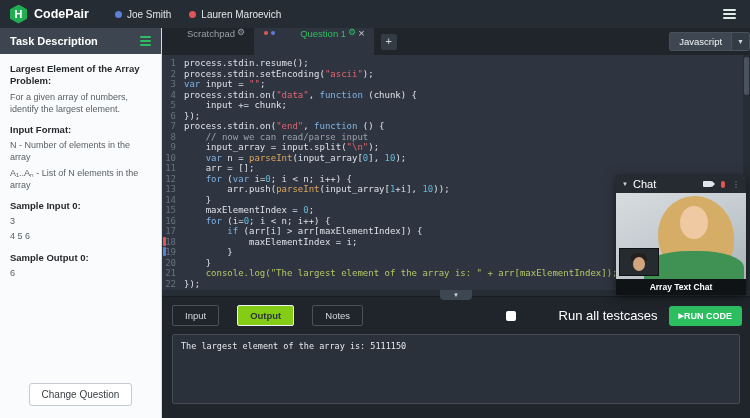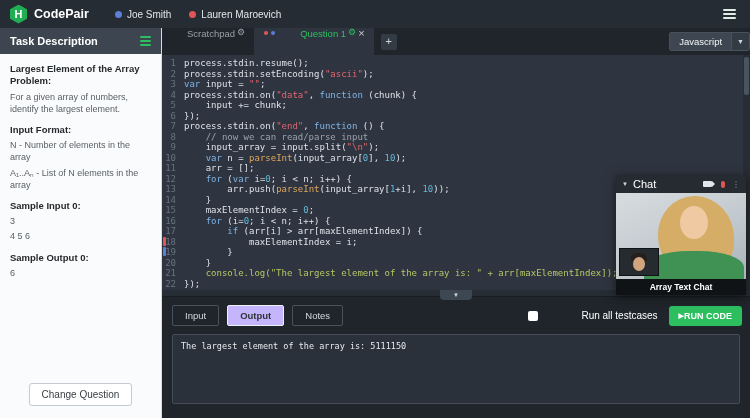--- a/index.html
+++ b/index.html
@@ -47,26 +47,26 @@
 .ctext{white-space:pre;}
 .tk-p{color:#dde2e8}.tk-k{color:#7fb5e6}.tk-s{color:#e2646e}.tk-f{color:#dea65e}.tk-n{color:#62b8d6}.tk-c{color:#99a2ac}.tk-g{color:#b6c763}
 .cursor-flag{position:absolute;left:1px;width:3px;height:9px;border-radius:1px;}
 .vscroll{position:absolute;top:0;right:0;bottom:0;width:7px;background:#272d34;}
 .vthumb{position:absolute;top:2px;left:1px;width:5px;height:38px;background:#4a545f;border-radius:2px;display:block;}
 .hscroll{height:6px;flex:none;background:#272d34;}
 
 .console{height:122px;flex:none;background:#20252b;position:relative;border-top:1px solid #191d22;}
 .collapse-handle{position:absolute;top:-7px;left:50%;transform:translateX(-50%);width:32px;height:10px;background:#3d4752;color:#cfd6dc;border:none;border-radius:0 0 4px 4px;font-size:6px;line-height:9px;cursor:pointer;z-index:3;}
 .console-bar{display:flex;align-items:center;padding:8px 8px 0 10px;}
-.console-tabs{display:flex;gap:8px;}
+.console-tabs{display:flex;gap:18px;}
 .ctab{font-family:inherit;font-size:9.5px;padding:4px 12px;background:transparent;border:1px solid #49525c;color:#d2d8de;border-radius:2px;cursor:pointer;}
-.ctab.active{background:#c4b5fd;color:#2e3338;border-color:#eef1f3;font-weight:bold;}
+.ctab.active{background:#84cc16;color:#2e3338;border-color:#eef1f3;font-weight:bold;}
 .run-area{margin-left:auto;display:flex;align-items:center;gap:7px;}
 .checkbox{width:10px;height:10px;background:#fff;border-radius:2px;display:inline-block;cursor:pointer;}
-.run-all-label{color:#fff;font-size:10px;padding-left:36px;}
+.run-all-label{color:#fff;font-size:13px;padding-left:36px;}
 .run-btn{background:#2dbe60;color:#fff;font-size:9px;font-weight:bold;padding:5px 10px;border:none;border-radius:3px;display:flex;align-items:center;cursor:pointer;font-family:inherit;margin-left:4px;}
 .run-btn .play{font-size:7px;line-height:1;}
 .console-output{margin:8px 10px 0;height:70px;background:#2a313a;border:1px solid #454e58;border-radius:2px;padding:6px 8px;font-family:"DejaVu Sans Mono",monospace;font-size:8.5px;color:#e7ebef;overflow:hidden;white-space:pre;}
 
 .chat-panel{position:absolute;top:175px;right:4px;width:130px;z-index:6;box-shadow:0 2px 10px rgba(0,0,0,.55);}
 .chat-header{height:18px;background:#262b31;display:flex;align-items:center;padding:0 6px;gap:5px;}
 .chat-chevron{color:#cfd6dc;font-size:6px;}
 .chat-title{color:#fff;font-size:11px;flex:1;}
 .cam-icon{width:9px;height:6px;background:#dfe5ea;border-radius:1px;position:relative;display:inline-block;}
 .cam-icon::after{content:"";position:absolute;right:-3px;top:0;border-left:3px solid #dfe5ea;border-top:3px solid transparent;border-bottom:3px solid transparent;}

